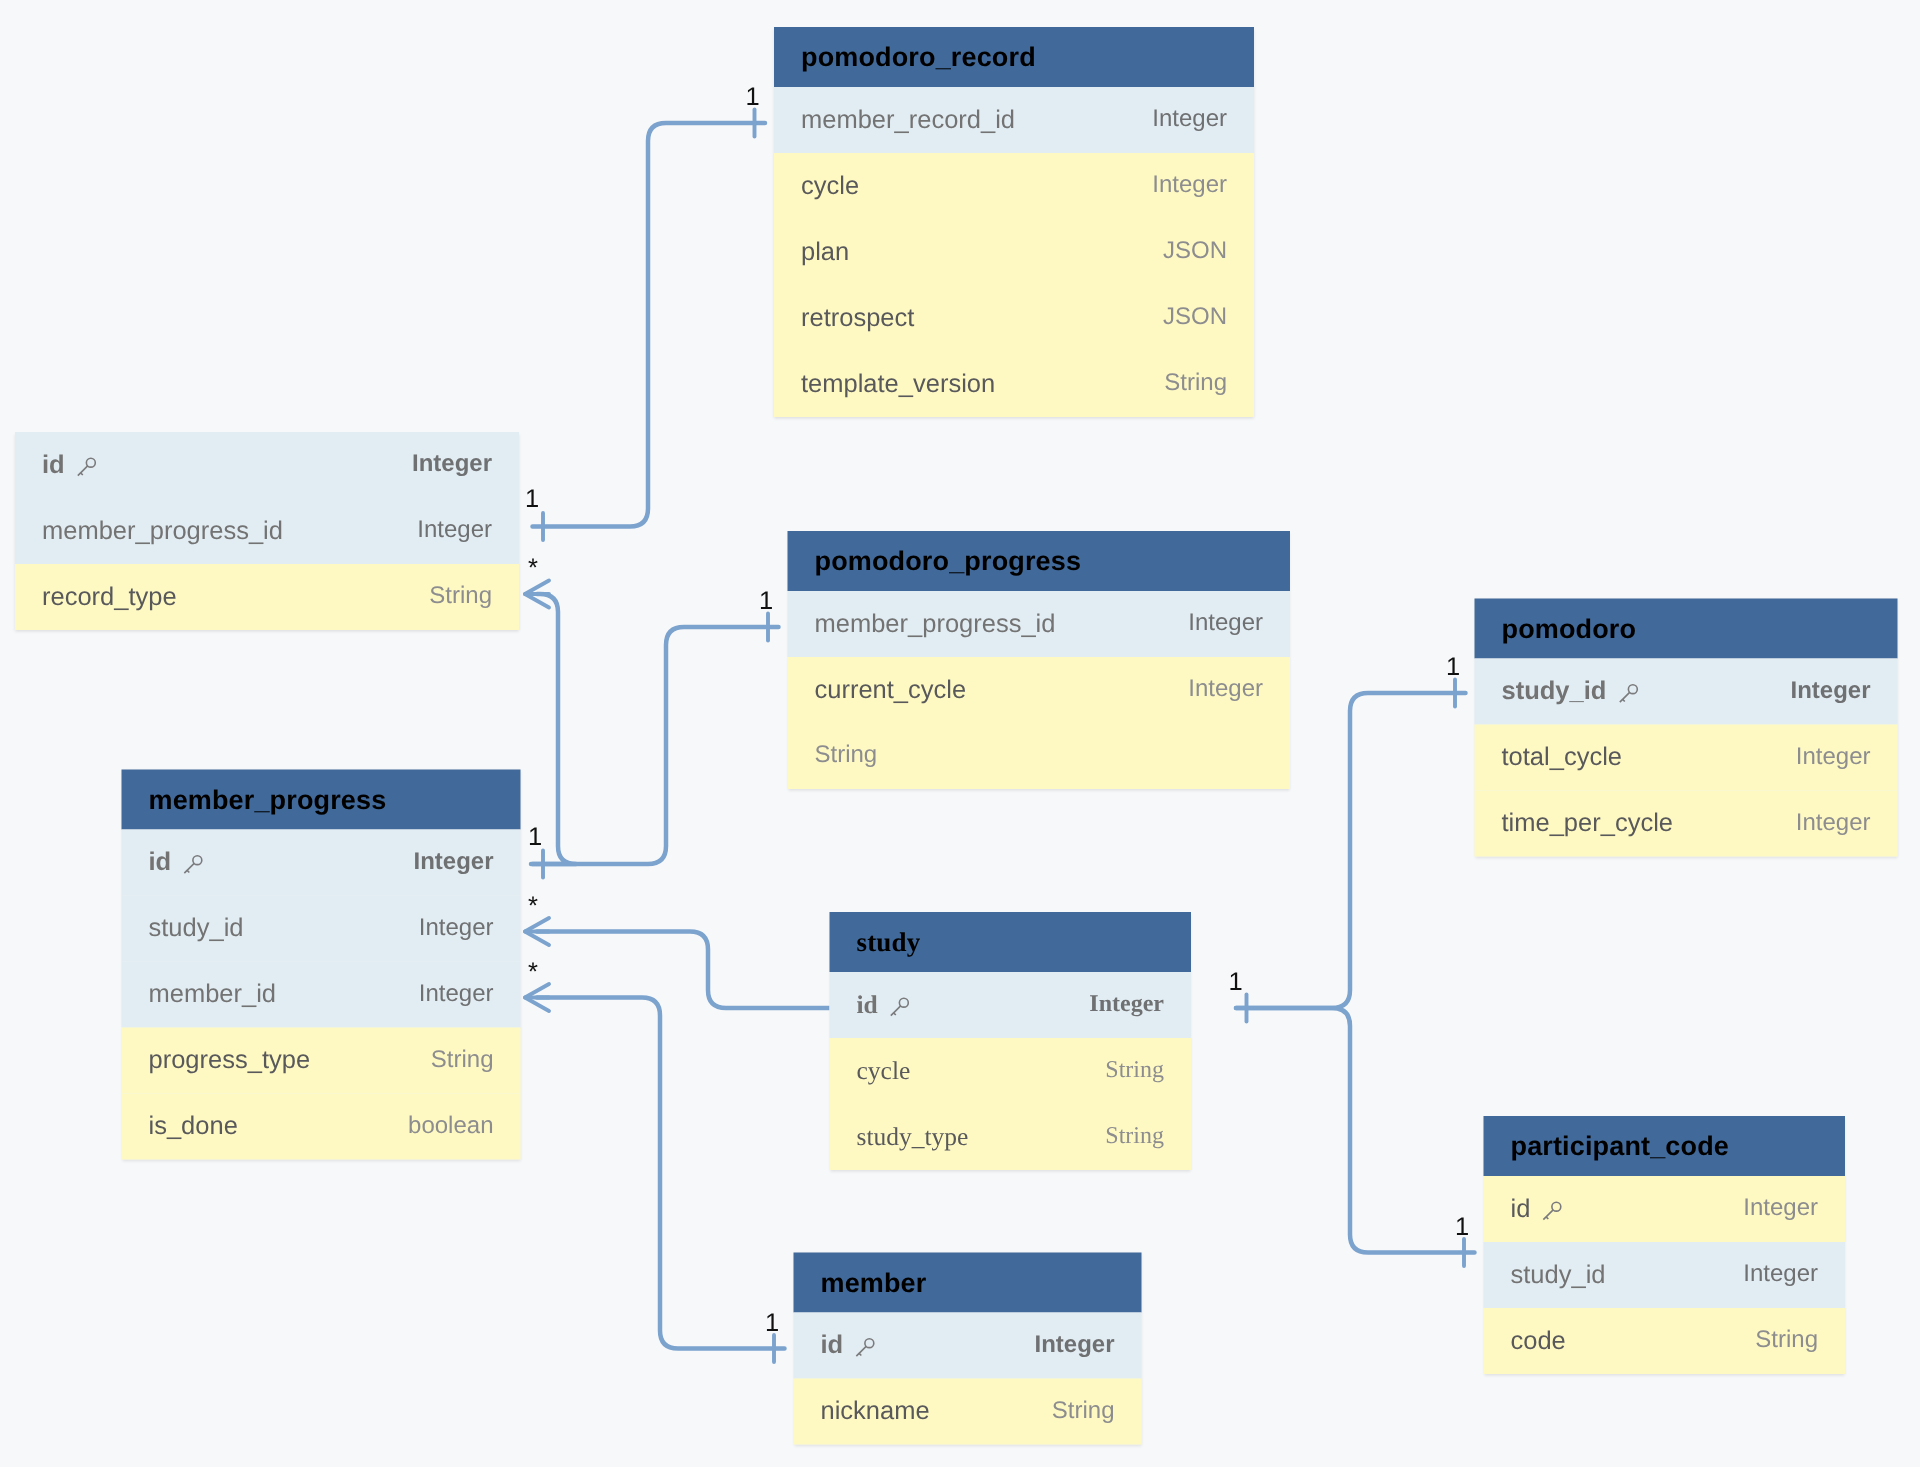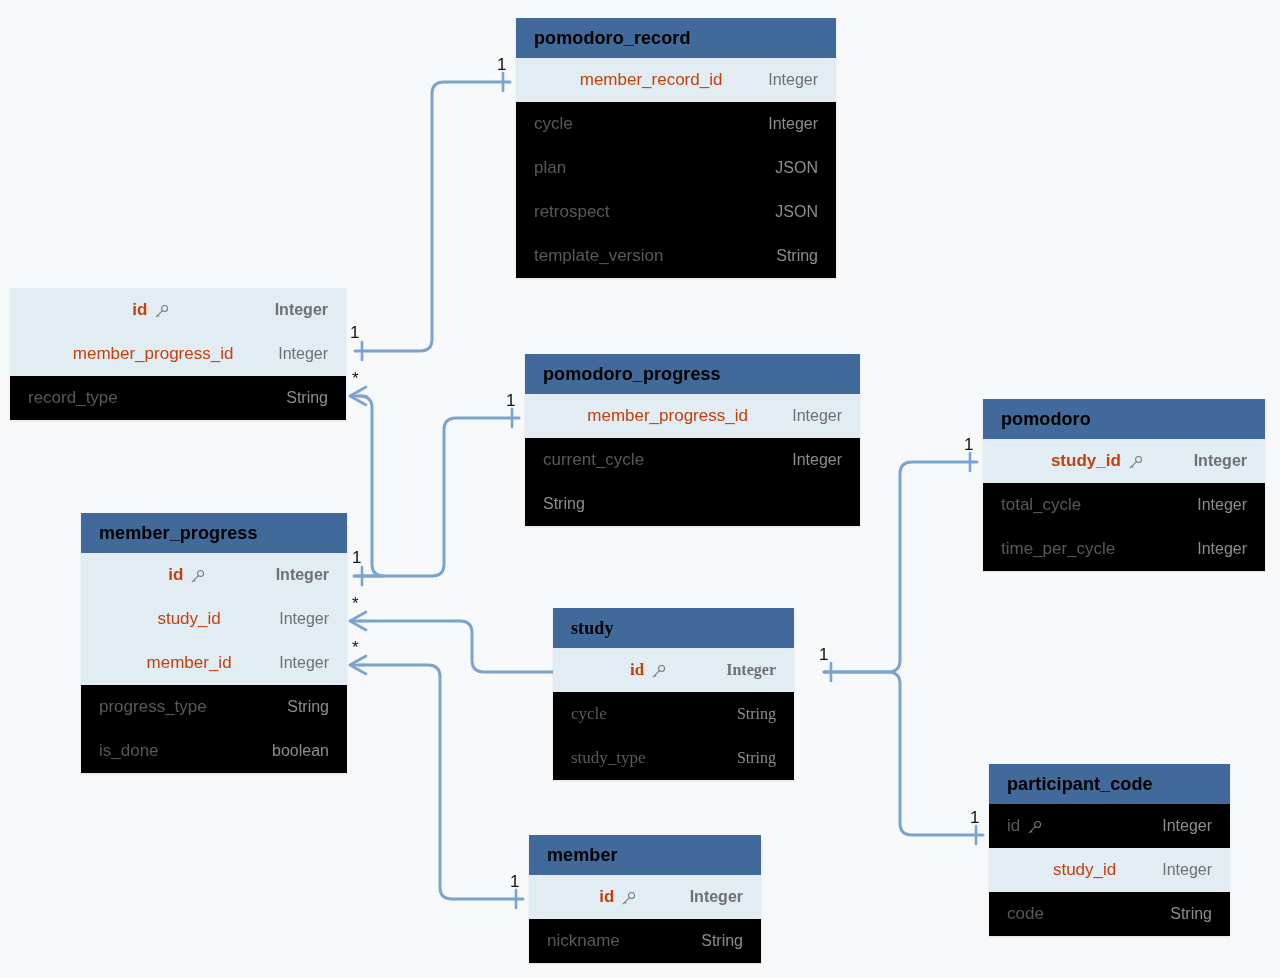--- a/index.html
+++ b/index.html
@@ -21,28 +21,28 @@
   .tbl-header {
     background: #41699a; color: #000000;
     font-size: 18px; font-weight: bold;
     height: 40px; line-height: 40px;
     padding: 0 0 0 18px;
     letter-spacing: 0.1px;
     white-space: nowrap;
   }
   .row {
     height: 44px; display: flex; align-items: center;
-    padding: 0 18px; background: #000000;
+    padding: 0 18px; background: #fef9c3;
   }
   .row.key { background: #e2edf3; }
   .row .col-name {
     flex: 1 1 auto; font-size: 17px; color: #59595b;
     white-space: nowrap; display: flex; align-items: center; gap: 6px;
   }
-  .row.key .col-name { color: #c2410c; font-weight: bold; justify-content: center; }
+  .row.key .col-name { color: #737373; font-weight: bold; }
   .row .col-type { flex: 0 0 auto; font-size: 16px; color: #8d8d8f; white-space: nowrap; }
   .row.key .col-type { color: #6f7072; font-weight: bold; }
   .row.key.nokey .col-name,
   .row.key.nokey .col-type { font-weight: normal; }
   .key-icon { display: inline-block; width: 17px; height: 17px; position: relative; top: 1px; }
   .key-icon svg { display: block; }
 </style>
 </head>
 <body>
 
@@ -282,21 +282,21 @@
           </div>
           <div class="col-type">String</div>
         </div>
         <div class="row">
           <div class="col-name">
             <span>study_type</span>
           </div>
           <div class="col-type">String</div>
         </div>
       </div>
-      <div class="table" style="left: 989px; top: 764px; width: 241px;">
+      <div class="table" style="left: 989px; top: 744px; width: 241px;">
         <div class="tbl-header">participant_code</div>
         <div class="row">
           <div class="col-name">
             <span>id</span>
             <span class="key-icon">
               <svg viewBox="0 0 20 20" width="17" height="17">
                 <g fill="none" stroke="#7b7b7d" stroke-width="1.25">
                   <circle cx="13.6" cy="6.4" r="3.5"></circle>
                   <path d="M11.1 8.9 L3.4 16.6"></path>
                   <path d="M5.6 14.4 L7.3 16.1"></path>

